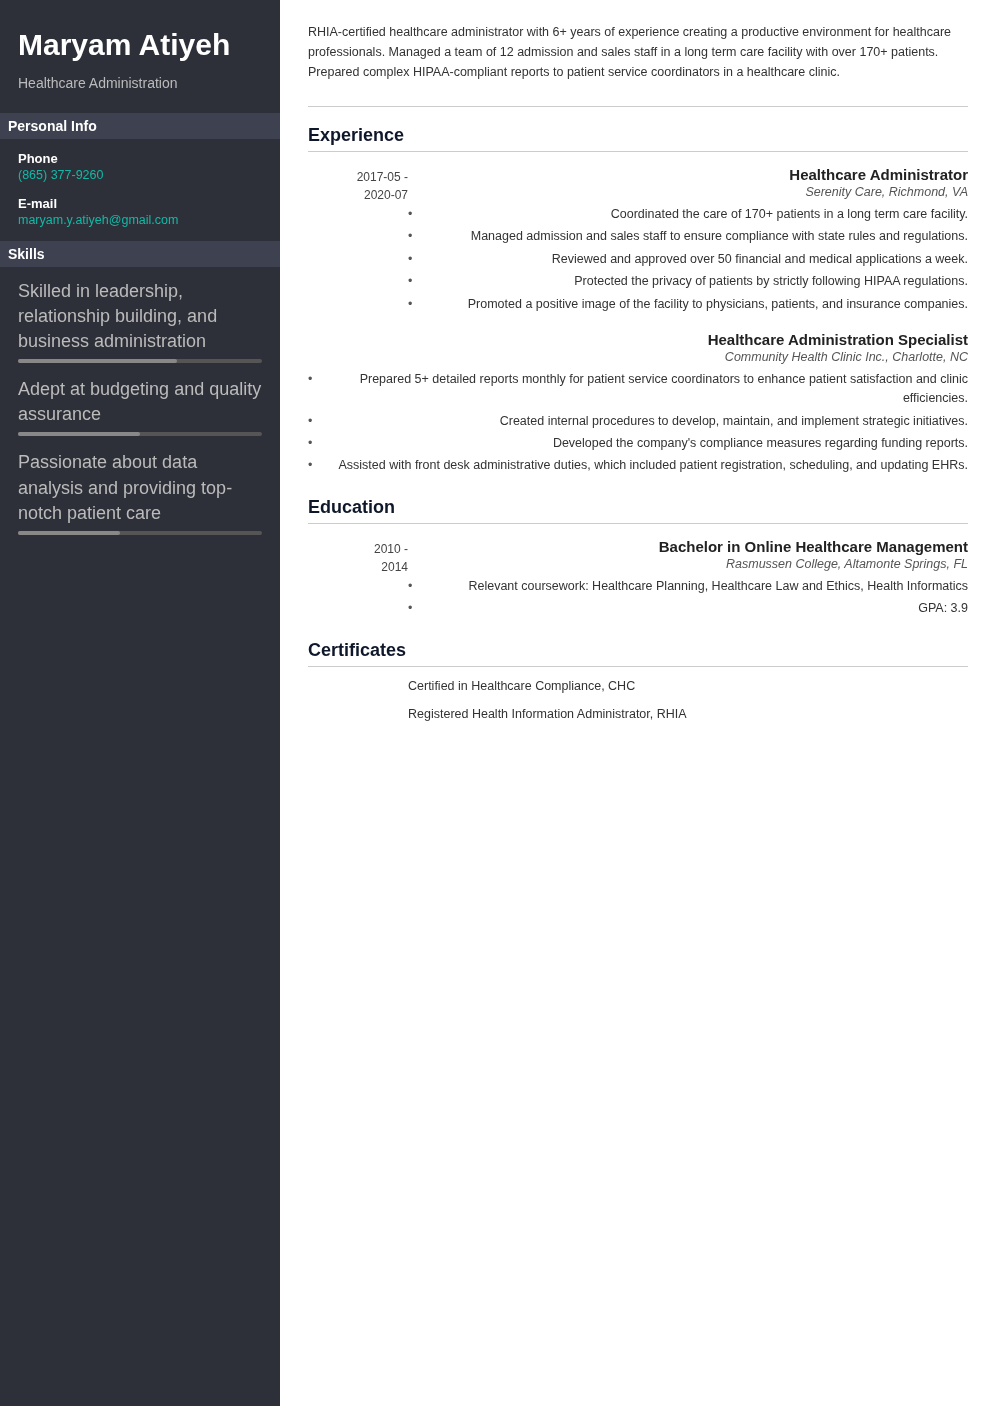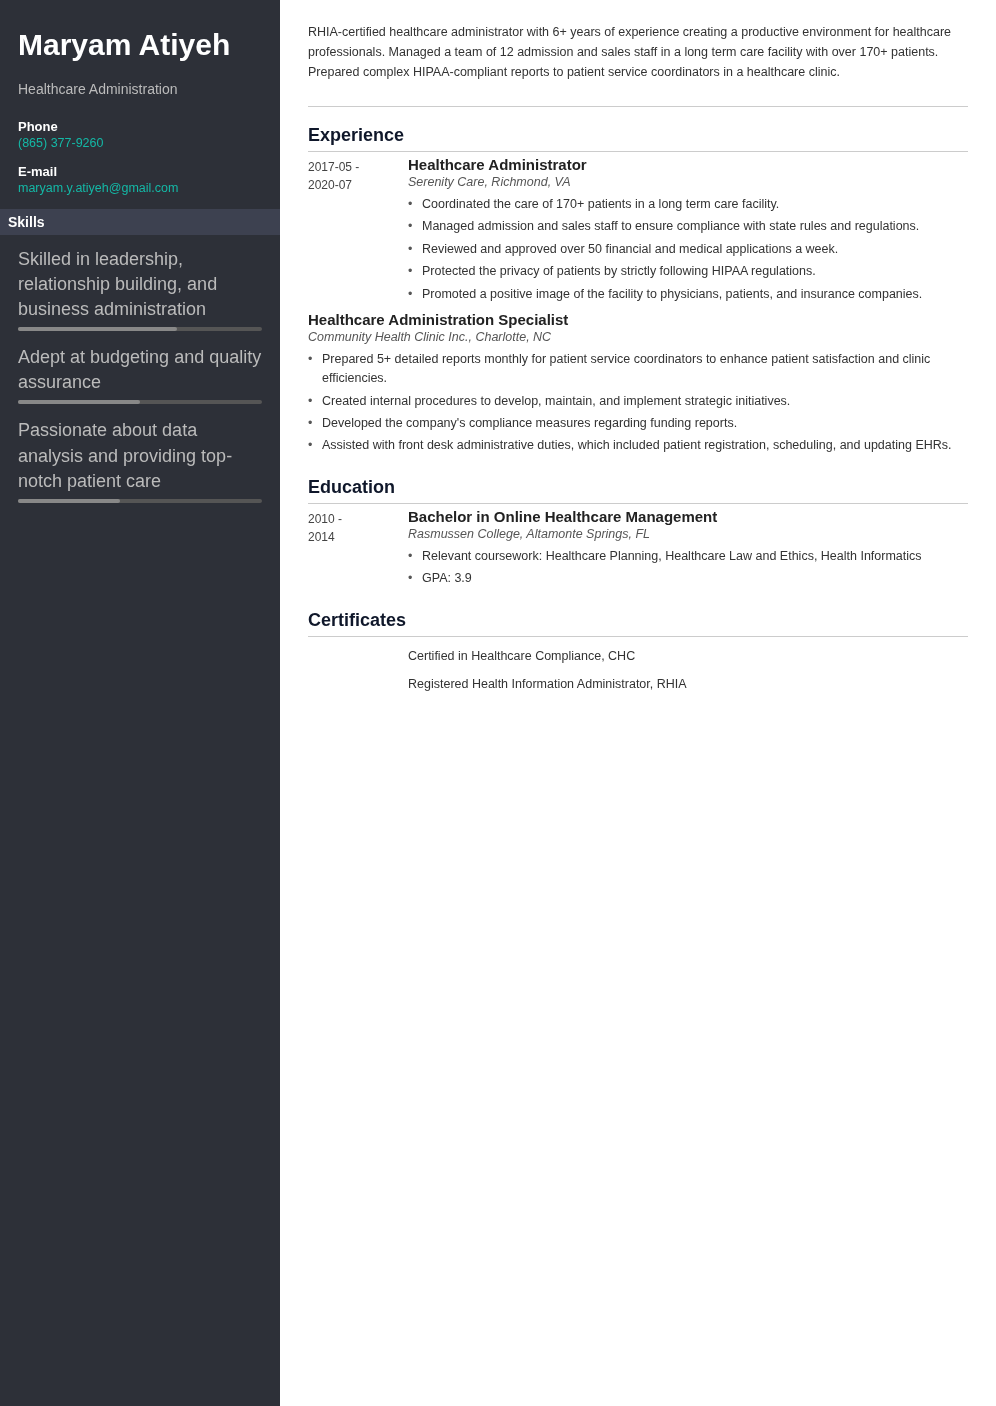--- a/index.html
+++ b/index.html
@@ -22,21 +22,21 @@
       min-width: 280px;
       background: #2d3038;
       color: #ccc;
       padding: 28px 18px 28px 18px;
     }
     .sidebar-name {
       font-size: 30px;
       font-weight: bold;
       color: #fff;
       line-height: 1.15;
-      margin-bottom: 18px;
+      margin-bottom: 12px;
     }
     .sidebar-title {
       font-size: 14px;
       color: #bbb;
       margin-bottom: 22px;
     }
     .sidebar-section-header {
       background: #3d4150;
       color: #fff;
       font-weight: bold;
@@ -97,21 +97,22 @@
     .section-title {
       font-size: 18px;
       font-weight: bold;
       color: #0f172a;
       margin-bottom: 4px;
       border-bottom: 1px solid #ccc;
       padding-bottom: 5px;
     }
     .entry {
       display: flex;
-      margin-top: 4px;
+      margin-top: 14px;
+      text-align: right;
     }
     .entry-date {
       min-width: 100px;
       font-size: 12px;
       color: #444;
       padding-top: 2px;
       line-height: 1.5;
     }
     .entry-content {
       flex: 1;
@@ -156,20 +157,21 @@
   </style>
 </head>
 <body>
 
 <div class="resume">
 
   <aside class="sidebar">
     <div class="sidebar-name">Maryam Atiyeh</div>
     <div class="sidebar-title">Healthcare Administration</div>
 
+    <div class="sidebar-section-header">Personal Info</div>
 
     <div class="sidebar-label">Phone</div>
     <div class="sidebar-value">(865) 377-9260</div>
 
     <div class="sidebar-label">E-mail</div>
     <div class="sidebar-value">maryam.y.atiyeh@gmail.com</div>
 
     <div class="sidebar-section-header">Skills</div>
 
     <div class="skills-list">

